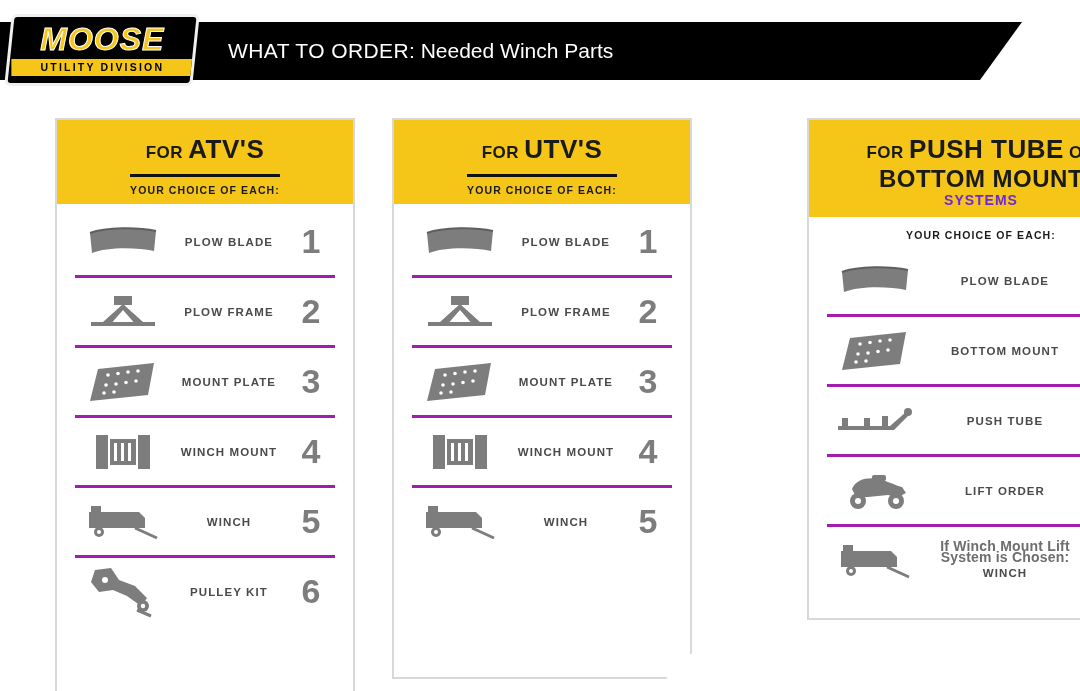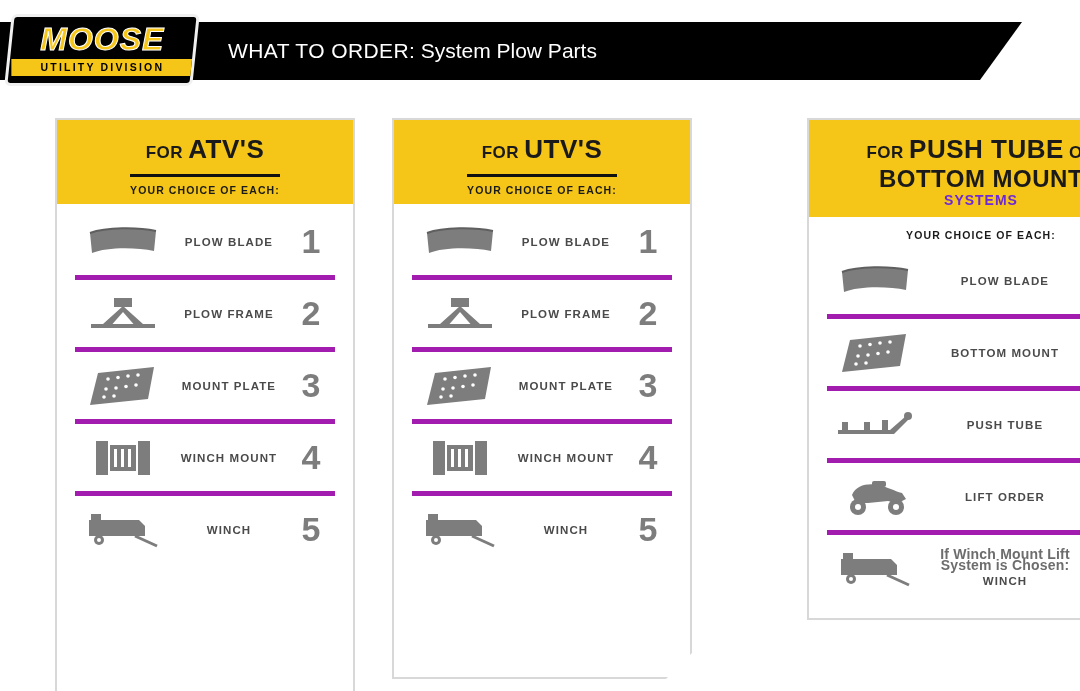--- a/index.html
+++ b/index.html
@@ -143,21 +143,21 @@
     background: #ffffff;
   }
 
   .rows {
     padding: 4px 18px 10px 18px;
   }
   .row {
     display: flex;
     align-items: center;
     height: 67px;
-    border-bottom: 5px solid #a21caf;
+    border-bottom: 3px solid #a21caf;
   }
   .row:last-child { border-bottom: none; }
   .row .icon {
     width: 96px;
     flex: 0 0 96px;
     display: flex;
     align-items: center;
     justify-content: center;
   }
   .row .label {
@@ -202,21 +202,21 @@
 
 <div class="header">
   <div class="header-black"></div>
   <div class="logo-badge">
     <div class="logo-inner">
       <div class="logo-moose">MOOSE</div>
       <div class="logo-sub">UTILITY DIVISION</div>
     </div>
   </div>
   <div class="header-title">
-    <b>WHAT TO ORDER</b><span>: System Plow Parts</span>
+    <b>WHAT TO ORDER</b><span>: Needed Winch Parts</span>
   </div>
 </div>
 
 <div class="card card-corner" id="card-atv">
   <div class="card-head">
     <div class="line1">
       <span>FOR</span>
       <span class="big">ATV'S</span>
     </div>
     <div class="head-rule"></div>
@@ -293,20 +293,33 @@
             <circle cx="20" cy="30" r="5" fill="#7d7d7d"></circle>
             <circle cx="20" cy="30" r="2" fill="#ffffff"></circle>
             <path d="M56 26 L78 36" stroke="#7d7d7d" stroke-width="3" fill="none"></path>
             <rect x="12" y="4" width="10" height="6" fill="#7d7d7d"></rect>
           </svg>
       </div>
       <div class="label">WINCH</div>
       <div class="num">5</div>
     </div>
 
+    <div class="row">
+      <div class="icon">
+        <svg width="84" height="52" viewBox="0 0 84 52">
+            <path d="M14 4 L30 2 L38 14 L54 20 L66 32 L60 40 L46 30 L32 24 L18 26 L10 16 Z" fill="#7d7d7d"></path>
+            <circle cx="62" cy="40" r="6" fill="#7d7d7d"></circle>
+            <circle cx="62" cy="40" r="2.2" fill="#ffffff"></circle>
+            <path d="M56 44 L70 50" stroke="#7d7d7d" stroke-width="3" fill="none"></path>
+            <circle cx="24" cy="14" r="3" fill="#ffffff"></circle>
+          </svg>
+      </div>
+      <div class="label">PULLEY KIT</div>
+      <div class="num">6</div>
+    </div>
 
   </div>
 </div>
 
 <div class="card card-corner" id="card-utv">
   <div class="card-head">
     <div class="line1">
       <span>FOR</span>
       <span class="big">UTV'S</span>
     </div>

